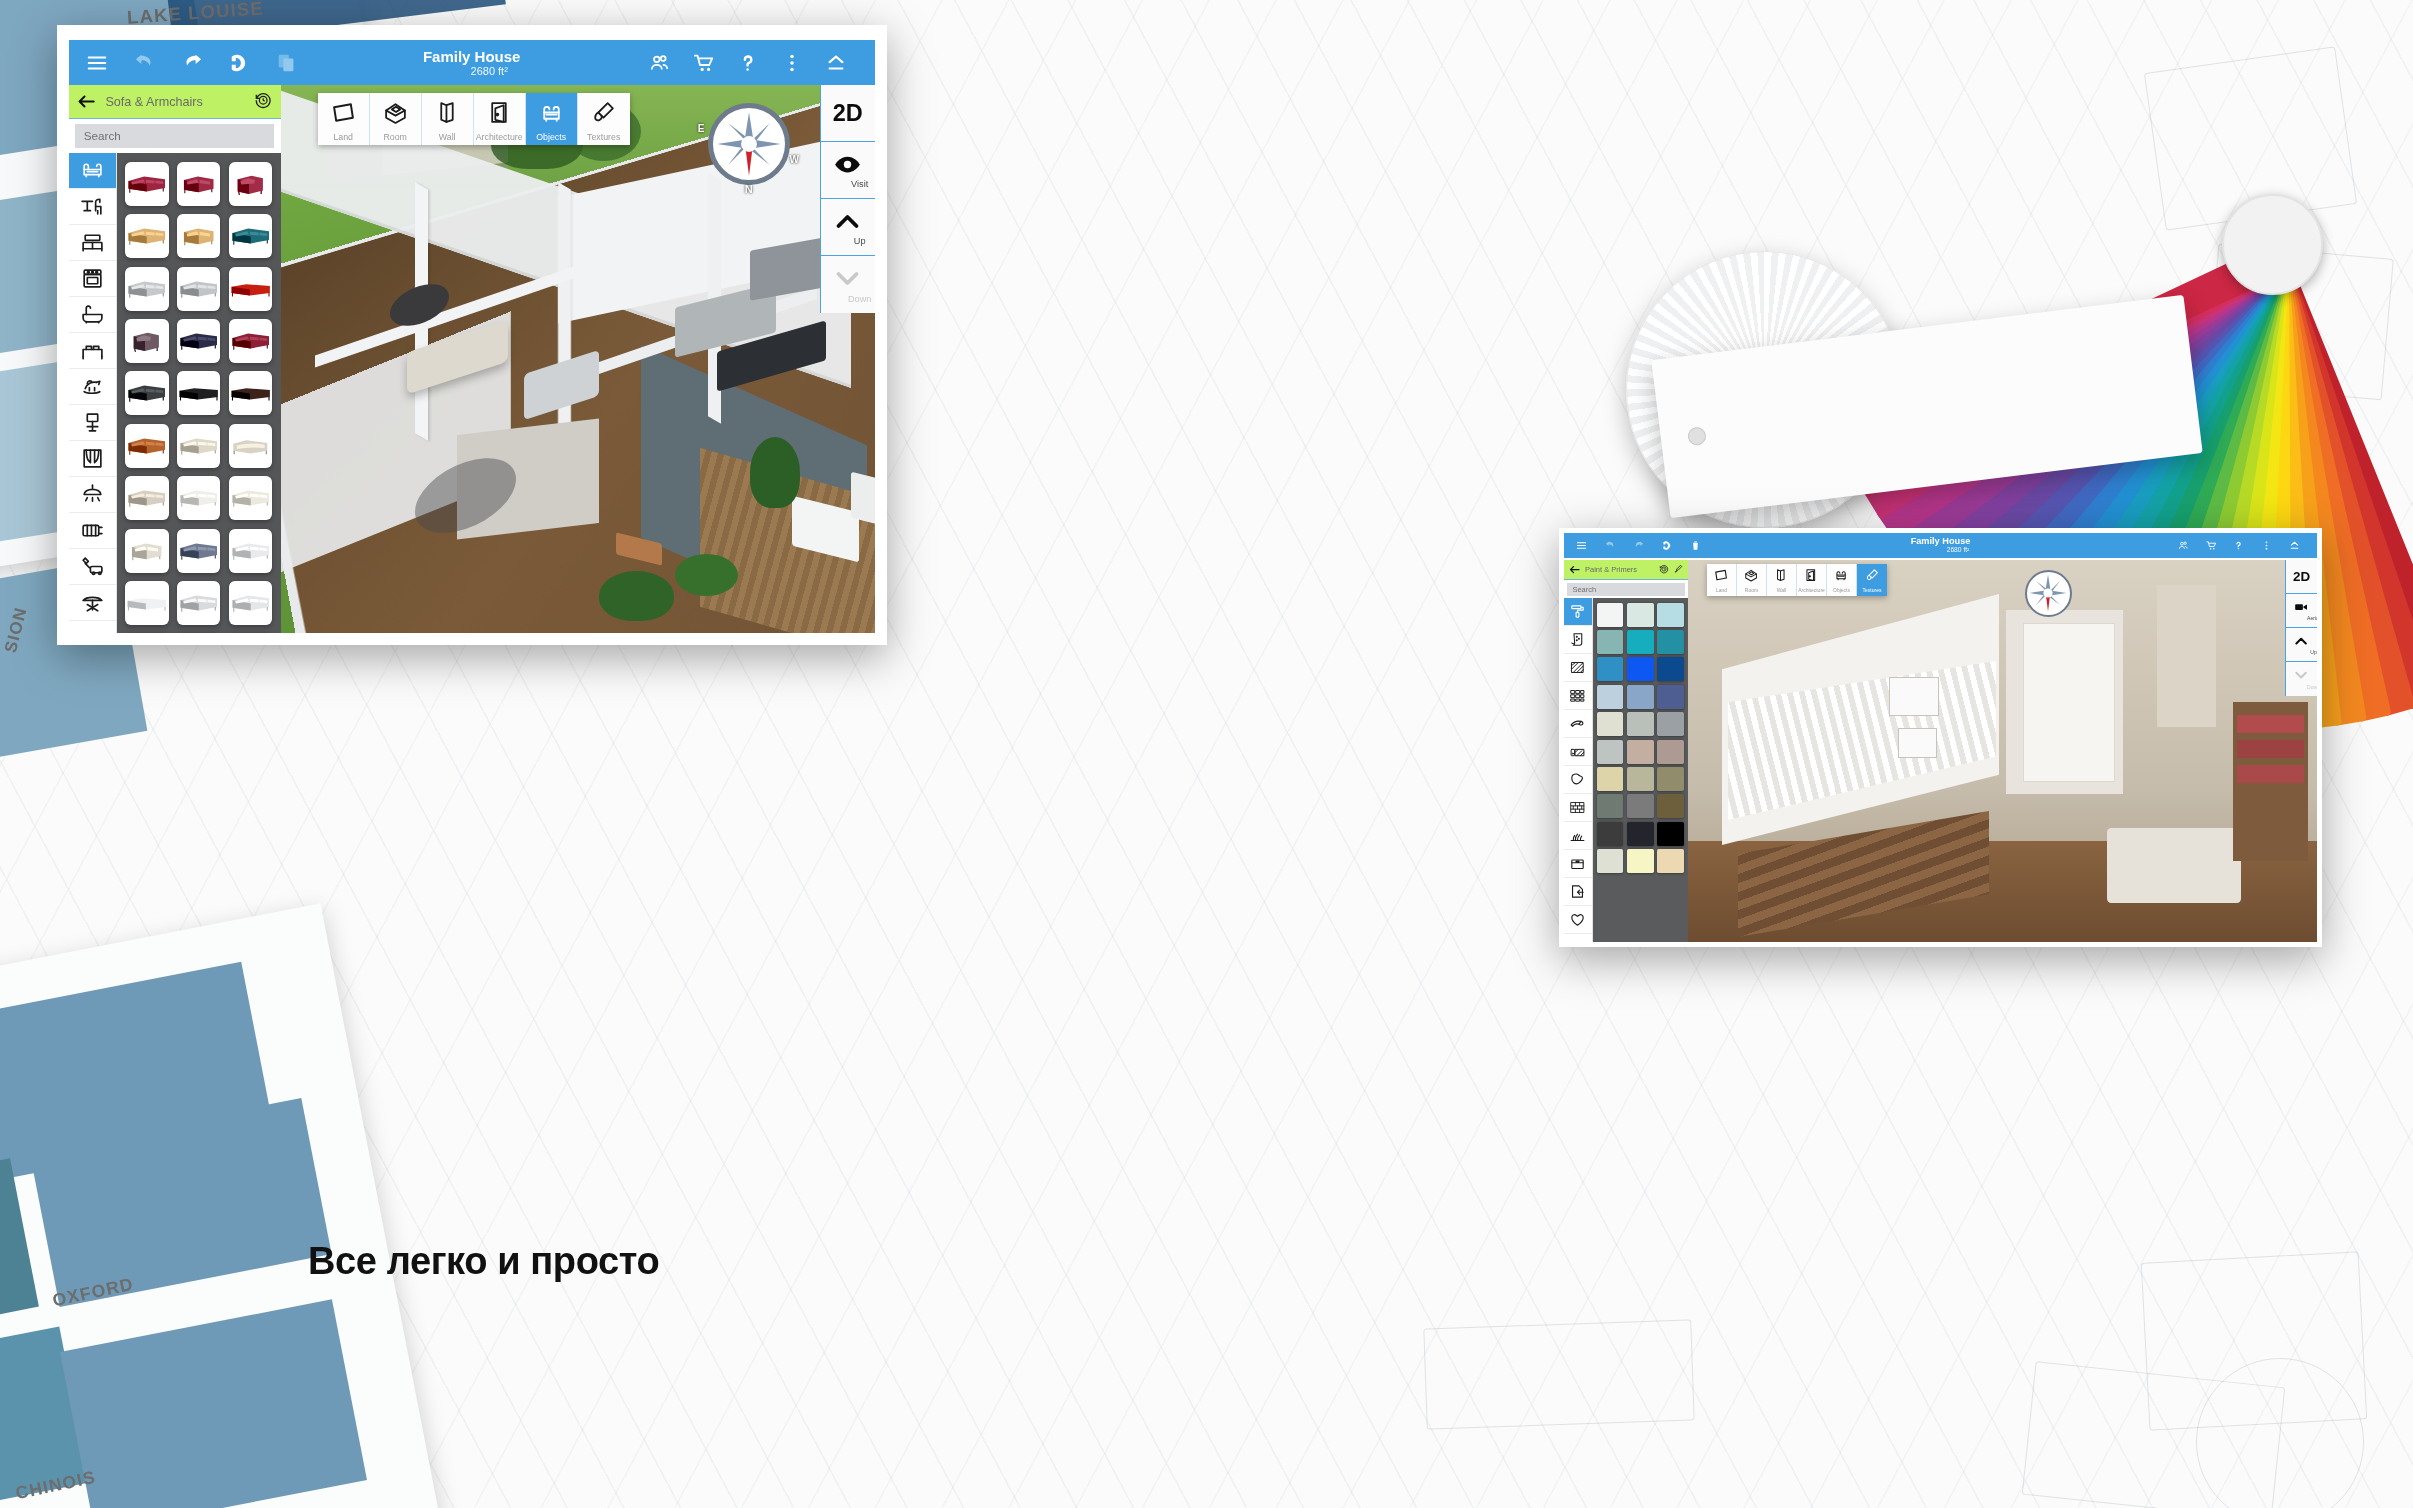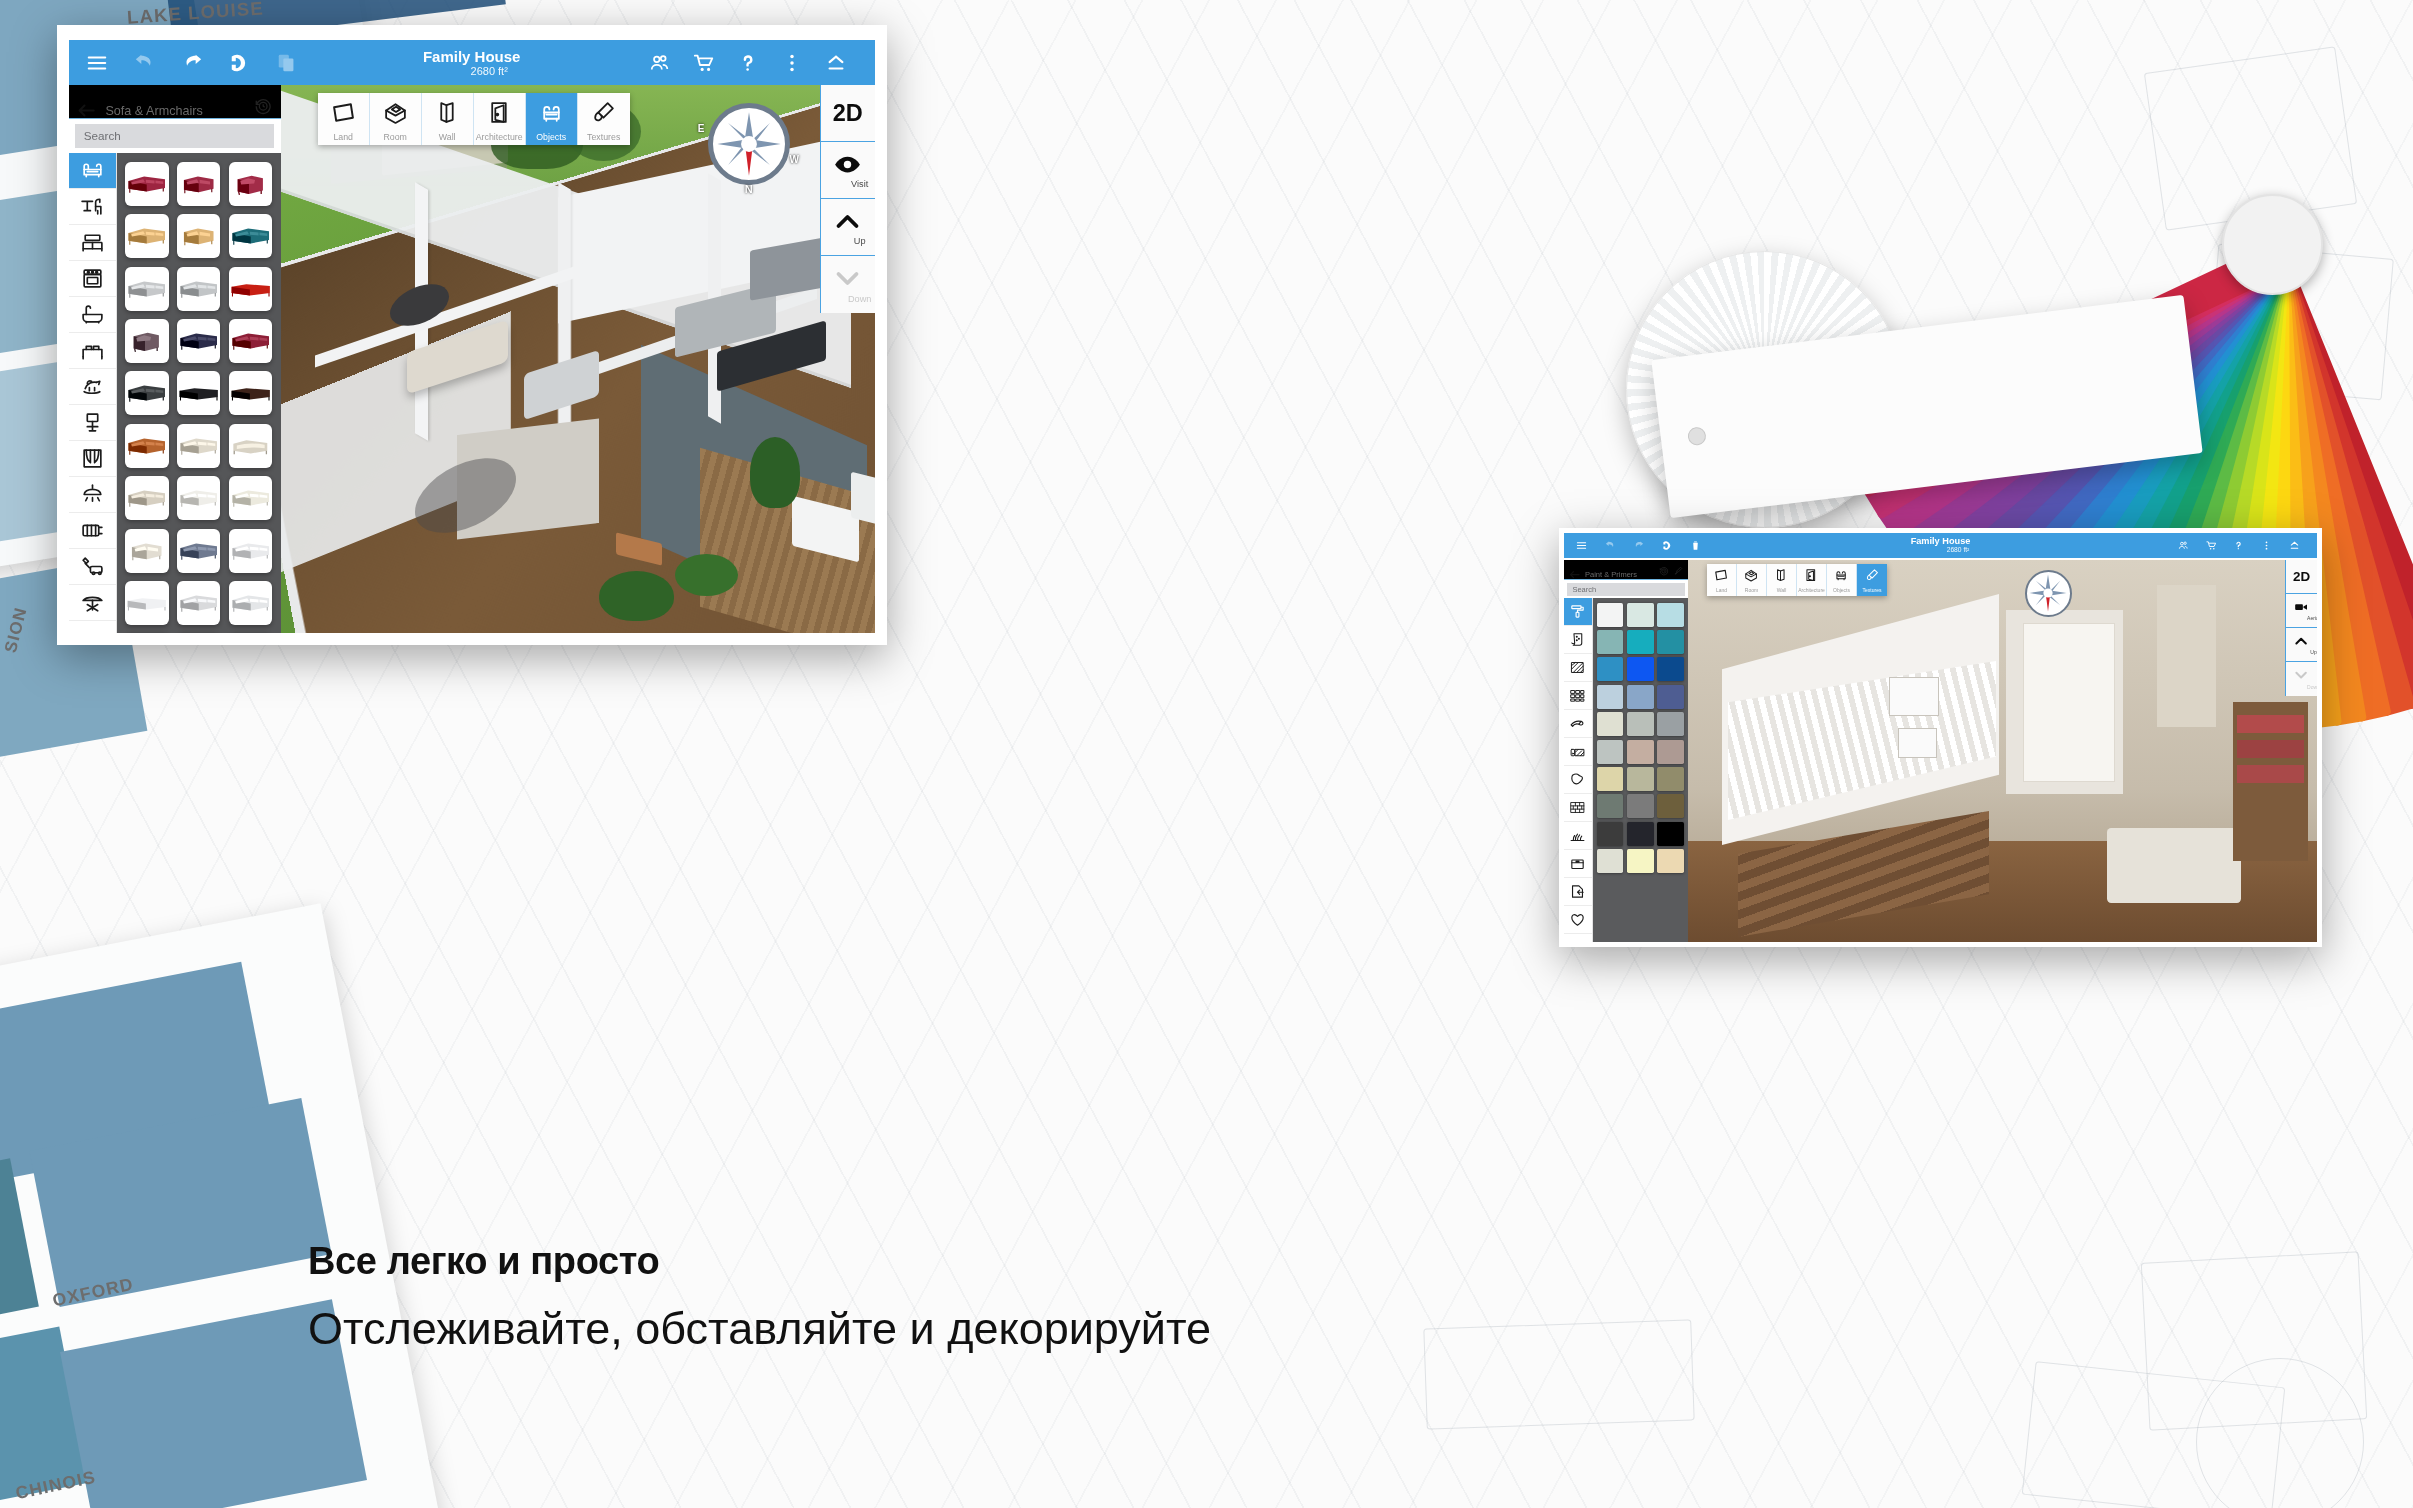--- a/index.html
+++ b/index.html
@@ -75,21 +75,21 @@
   .tb-right { display:flex; align-items:center; margin-left:auto; }
   .tb-btn { display:flex; align-items:center; justify-content:center; cursor:pointer; }
   .tb-title { position:absolute; left:0; right:0; text-align:center; color:#fff; pointer-events:none; }
   .tb-title .t1 { font-weight:bold; display:block; }
   .tb-title .t2 { display:block; opacity:.92;padding-left:35px; }
 
   .body-row { display:flex; position:relative; }
 
   
   .catalog { background:#fff; display:flex; flex-direction:column; }
-  .cat-head { display:flex; align-items:flex-end; background:#000000; border-bottom:1.7px solid #6fb4e0; }
+  .cat-head { display:flex; align-items:center; background:#bef264; border-bottom:1.7px solid #6fb4e0; }
   .cat-head .back { color:#111; }
   .cat-title { color:#6a6a6a; flex:1; }
   .cat-head .tool-ic { color:#222; }
   .search-wrap { background:#fff; }
   .search-box { background:#d9dadd; color:#6f7074; display:flex; align-items:center; }
   .cat-main { display:flex; flex:1; min-height:0; }
   .cat-icons { background:#fff; border-right:0.8px solid #e3e3e3; }
   .cat-ic {
     display:flex; align-items:center; justify-content:center;
     border-bottom:0.8px solid #ececec; cursor:pointer; color:#1c1c1c;
@@ -1084,15 +1084,14 @@
             </span>
             <span class="lbl" style="font-size: 5px; margin-top: 1.7px;">Down</span>
           </div>
         </div>
     </div>
   </div>
 </div>
 
 <div class="caption" style="left:308px;top:1190px;width:1844px;">
   <div class="cap-h" style="font-size:38px;line-height:60px;letter-spacing:-0.4px;margin-top:41px;">Все легко и просто</div>
-  <div class="cap-p" style="font-size:45px;line-height:60px;margin-top:8.4px;">Отслеживайте, обставляйте и декорируйте</div>
 </div>
 
 
 </body></html>

